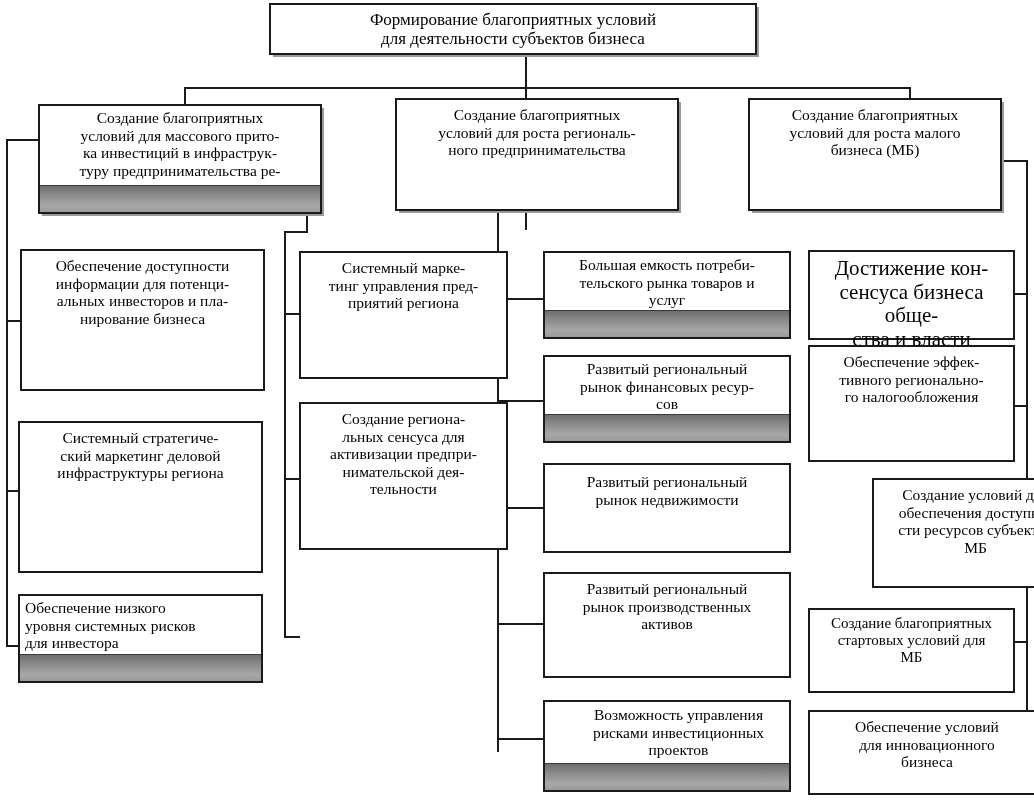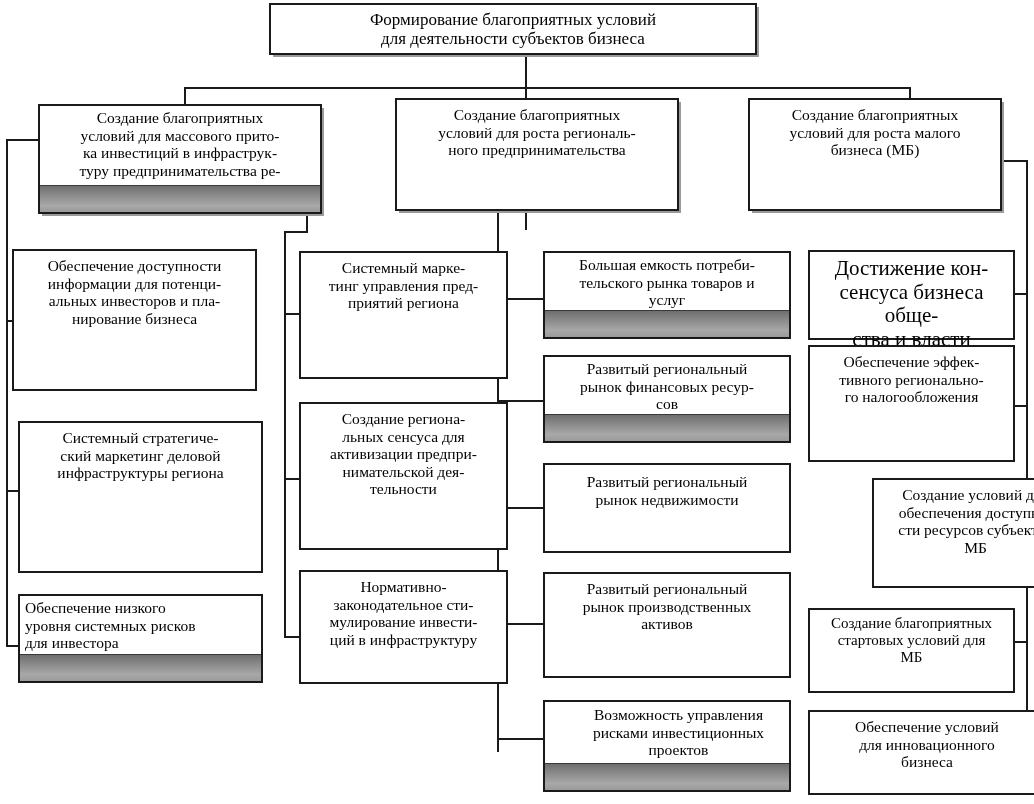--- a/index.html
+++ b/index.html
@@ -116,21 +116,21 @@
 условий для роста региональ-
 ного предпринимательства</span>
   </div>
 
   <div class="box shadow" style="left:748px; top:98px; width:254px; height:113px;">
     <span class="txt" style="font-size:15.5px; padding-top:6px;">Создание благоприятных
 условий для роста малого
 бизнеса (МБ)</span>
   </div>
 
-  <div class="box" style="left:12px; top:249px; width:245px; height:142px;">
+  <div class="box" style="left:20px; top:249px; width:245px; height:142px;">
     <span class="txt" style="font-size:15.5px; padding-top:6px;">Обеспечение доступности
 информации для потенци-
 альных инвесторов и пла-
 нирование бизнеса</span>
   </div>
 
   <div class="box shaded" style="left:18px; top:594px; width:245px; height:89px;">
     <span class="txt" style="font-size:15.5px; text-align:left; padding-left:5px; padding-top:3px;">Обеспечение низкого
 уровня системных рисков
 для инвестора</span>
@@ -149,26 +149,20 @@
   </div>
 
   <div class="box" style="left:299px; top:402px; width:209px; height:148px;">
     <span class="txt" style="font-size:15.5px; padding-top:6px;">Создание региона-
 льных сенсуса для
 активизации предпри-
 нимательской дея-
 тельности</span>
   </div>
 
-  <div class="box" style="left:299px; top:570px; width:209px; height:114px;">
-    <span class="txt" style="font-size:15.5px; padding-top:6px;">Нормативно-
-законодательное сти-
-мулирование инвести-
-ций в инфраструктуру</span>
-  </div>
 
   <div class="box shaded" style="left:543px; top:251px; width:248px; height:88px;">
     <span class="txt" style="font-size:15.5px; padding-top:3px;">Большая емкость потреби-
 тельского рынка товаров и
 услуг</span>
   </div>
 
   <div class="box shaded" style="left:543px; top:355px; width:248px; height:88px;">
     <span class="txt" style="font-size:15.5px; padding-top:3px;">Развитый региональный
 рынок финансовых ресур-

